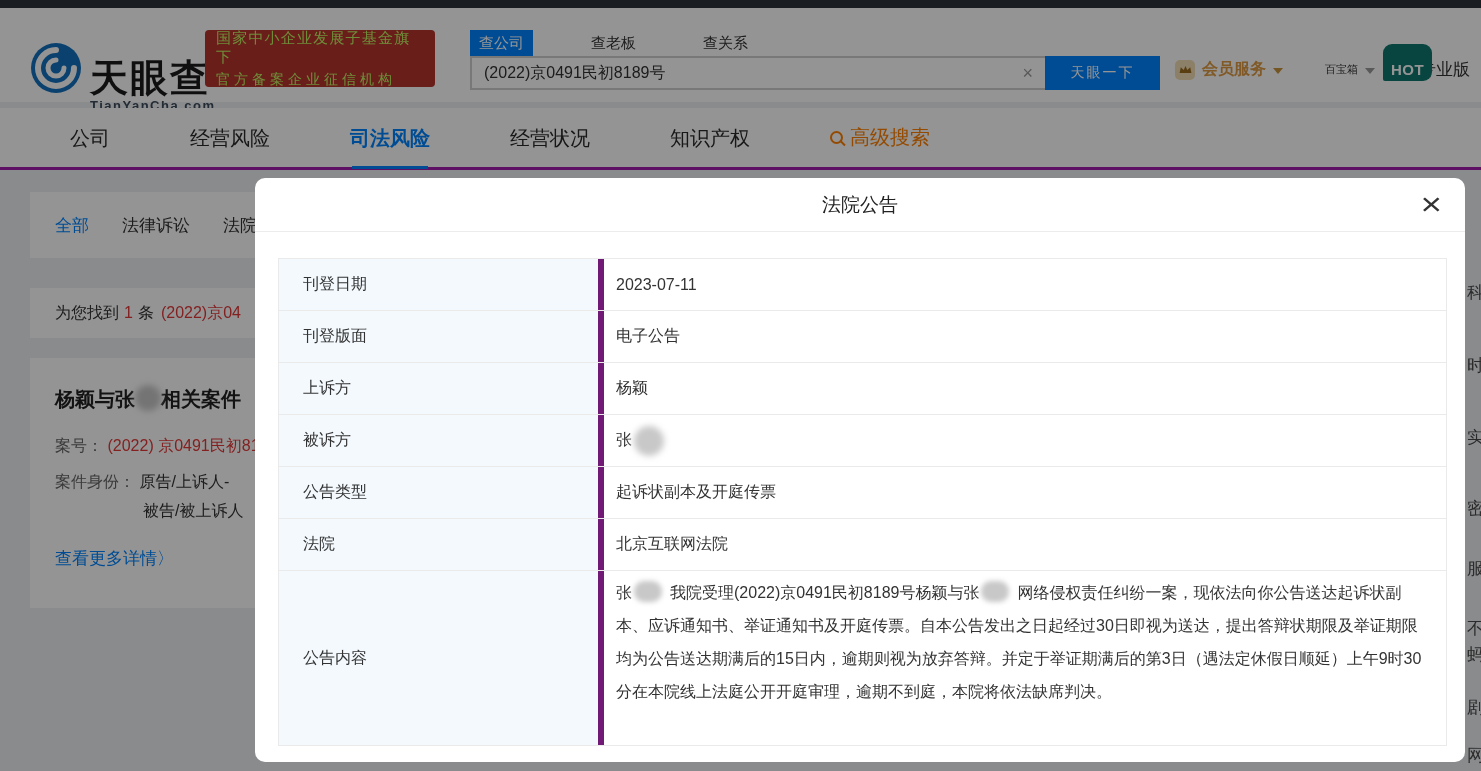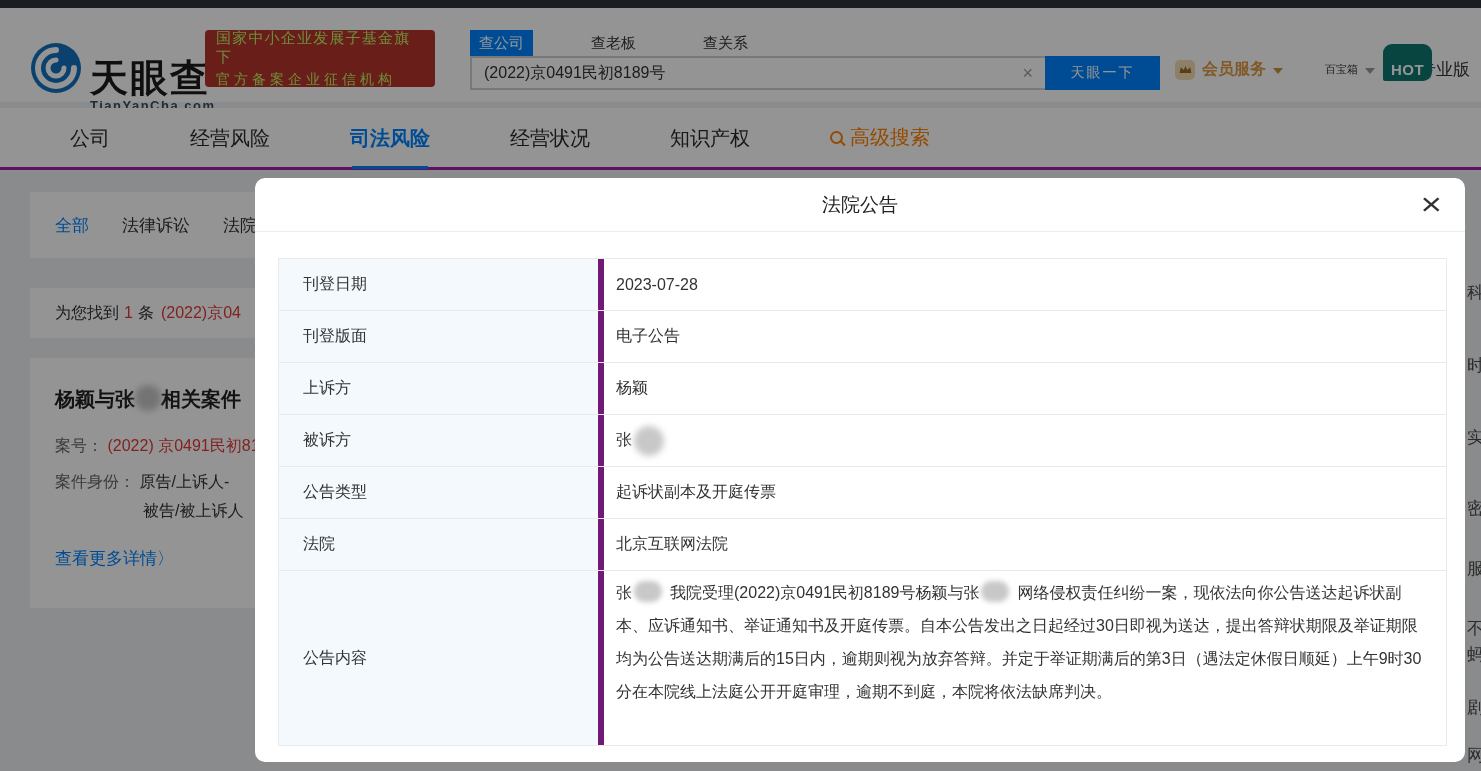--- a/index.html
+++ b/index.html
@@ -212,21 +212,21 @@
 
 <div class="modal">
   <div class="modal-head">
     <span class="modal-title">法院公告</span>
   </div>
   <span class="modal-close">×</span>
 
   <div class="mtable">
     <div class="mrow">
       <div class="mlabel">刊登日期</div>
-      <div class="mval">2023-07-28</div>
+      <div class="mval">2023-07-11</div>
     </div>
     <div class="mrow">
       <div class="mlabel">刊登版面</div>
       <div class="mval">电子公告</div>
     </div>
     <div class="mrow">
       <div class="mlabel">上诉方</div>
       <div class="mval">杨颖</div>
     </div>
     <div class="mrow">

